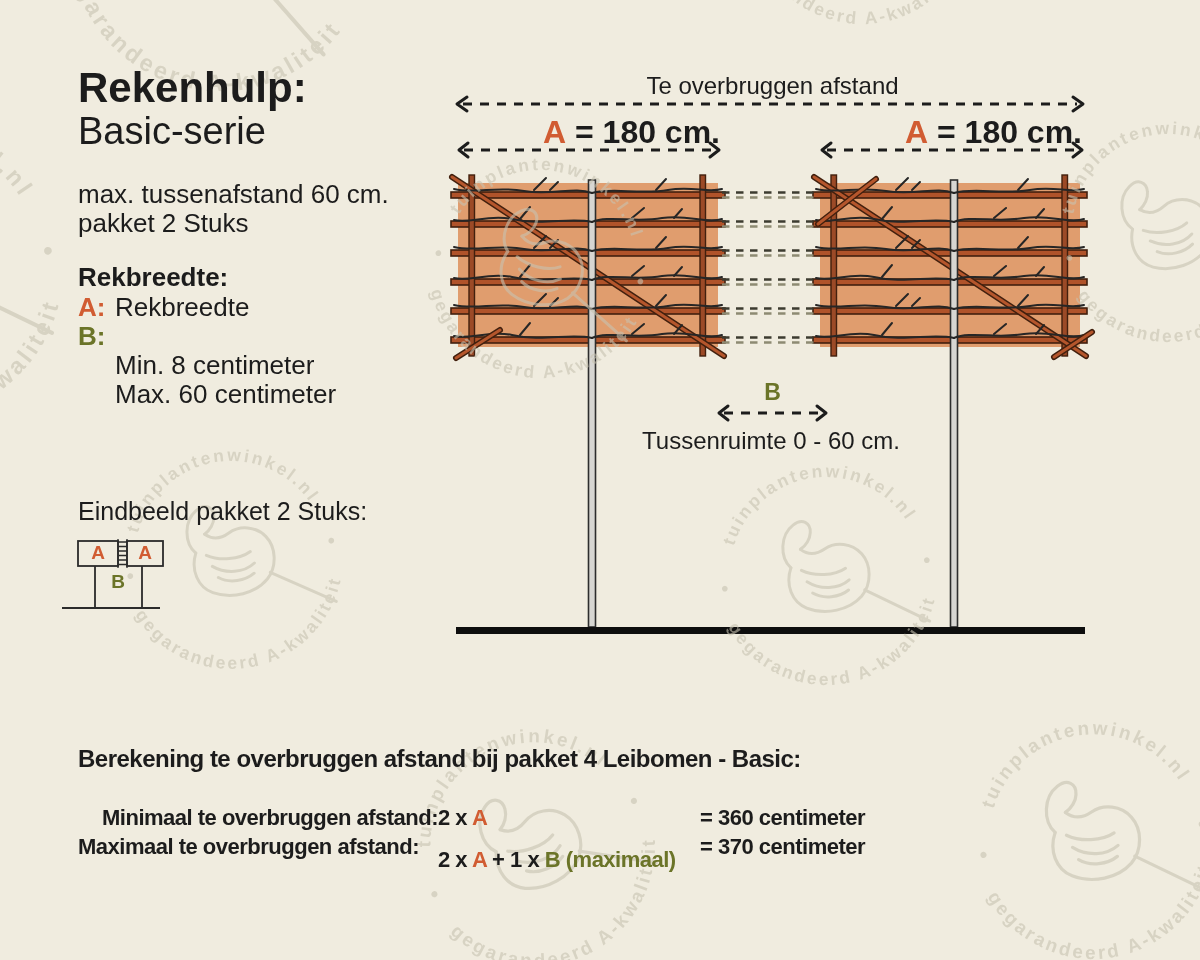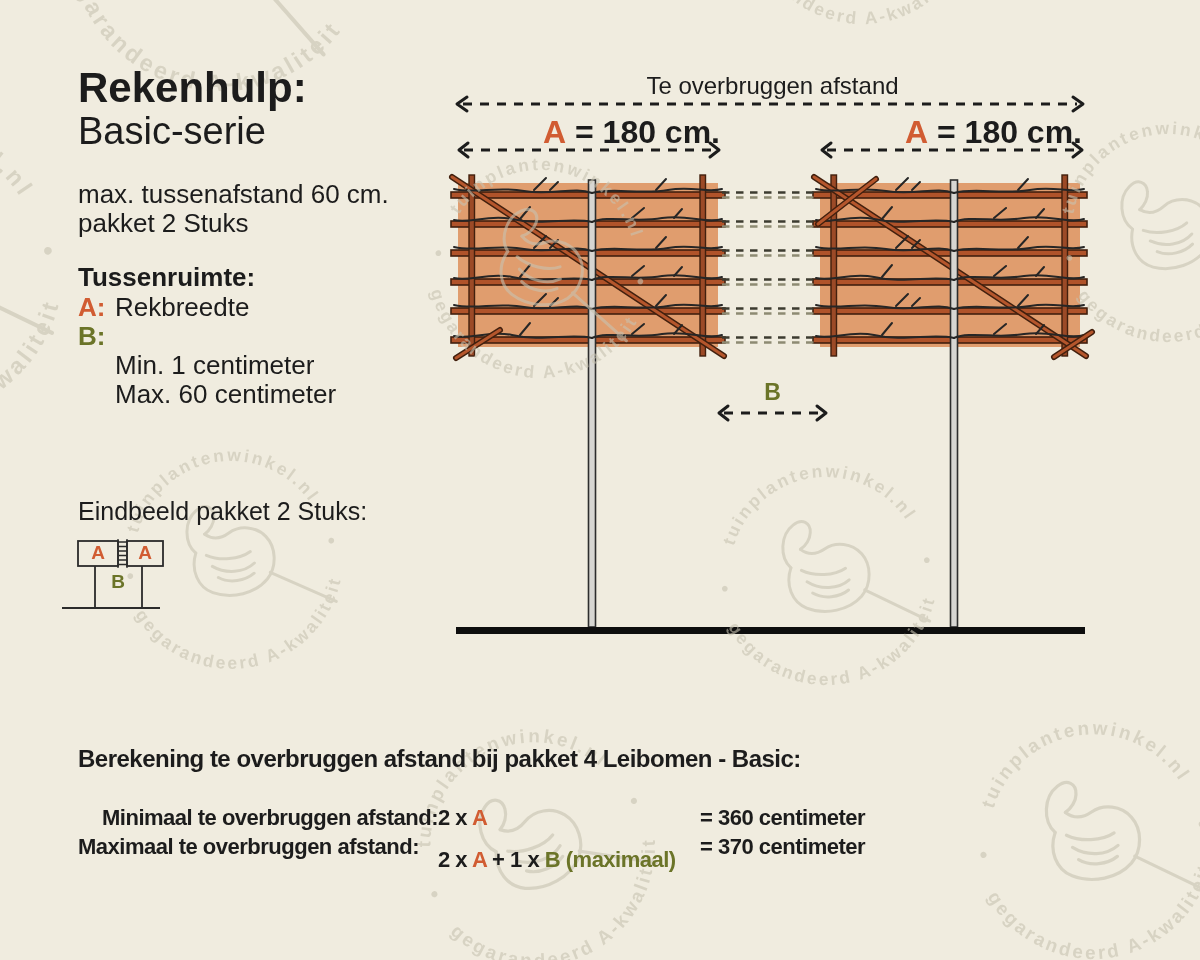--- a/index.html
+++ b/index.html
@@ -177,42 +177,43 @@
     <use href="#wm" transform="translate(826,573) rotate(-8)"></use>
     <use href="#wm" transform="translate(534,846) rotate(-25) scale(1.08)"></use>
     <use href="#wm" transform="translate(1093,838) rotate(-8) scale(1.08)"></use>
   </svg>
 
   <div class="abs z3 title" style="left:78px;top:64px;">Rekenhulp:</div>
   <div class="abs z3 series" style="left:78px;top:110px;">Basic-serie</div>
   <div class="abs z3 body26" style="left:78px;top:179px;">max. tussenafstand 60 cm.</div>
   <div class="abs z3 body26" style="left:78px;top:208px;">pakket 2 Stuks</div>
 
-  <div class="abs z3 bold26" style="left:78px;top:262px;">Tussenruimte:</div>
+  <div class="abs z3 bold26" style="left:78px;top:262px;">Rekbreedte:</div>
   <div class="abs z3 body26" style="left:78px;top:292px;">
     <span class="keycol orange">A:</span></div>
   <div class="abs z3 body26" style="left:115px;top:292px;">Rekbreedte</div>
   <div class="abs z3 body26" style="left:78px;top:321px;">
     <span class="keycol olive">B:</span></div>
-  <div class="abs z3 body26" style="left:115px;top:350px;">Min. 1 centimeter</div>
+  <div class="abs z3 body26" style="left:115px;top:350px;">Min. 8 centimeter</div>
   <div class="abs z3 body26" style="left:115px;top:379px;">Max. 60 centimeter</div>
 
   <div class="abs z3 eind" style="left:78px;top:497px;">Eindbeeld pakket 2 Stuks:</div>
   <div class="abs z3 minilab orange" style="left:88px;top:542px;">A</div>
   <div class="abs z3 minilab orange" style="left:135px;top:542px;">A</div>
   <div class="abs z3 minilab olive" style="left:108px;top:571px;">B</div>
 
   <div class="abs z3 diagcap" style="left:460px;top:72px;width:625px;">Te overbruggen afstand</div>
   <div class="abs z3 diaglabel" style="left:459px;top:114px;width:261px;">
     <span class="orange" style="font-weight:700;">A</span><span> = 180 cm.</span>
   </div>
   <div class="abs z3 diaglabel" style="left:821px;top:114px;width:261px;">
     <span class="orange" style="font-weight:700;">A</span><span> = 180 cm.</span>
   </div>
   <div class="abs z3 blabel olive" style="left:719px;top:379px;width:107px;">B</div>
+  <div class="abs z3 diagcap" style="left:561px;top:427px;width:420px;">Tussenruimte 0 - 60 cm.</div>
 
   <div class="abs z3 calc" style="left:78px;top:745px;font-size:24px;">Berekening te overbruggen afstand bij pakket 4 Leibomen - Basic:</div>
 
   <div class="abs z3 calc" style="left:62px;top:805px;margin-left:40px;">Minimaal te overbruggen afstand:</div>
   <div class="abs z3 calc" style="left:438px;top:805px;">
     <span>2 x </span><span class="orange">A</span><span></span><span class="olive"></span>
   </div>
   <div class="abs z3 calc" style="left:700px;top:805px;">= 360 centimeter</div>
 
   <div class="abs z3 calc" style="left:78px;top:834px;">Maximaal te overbruggen afstand:</div>

